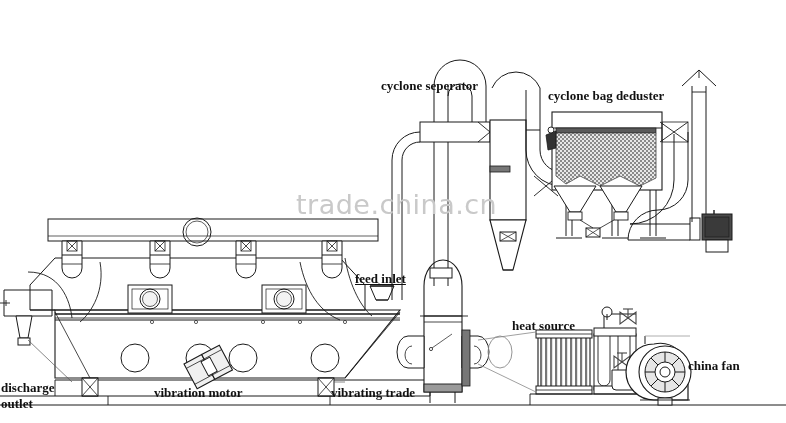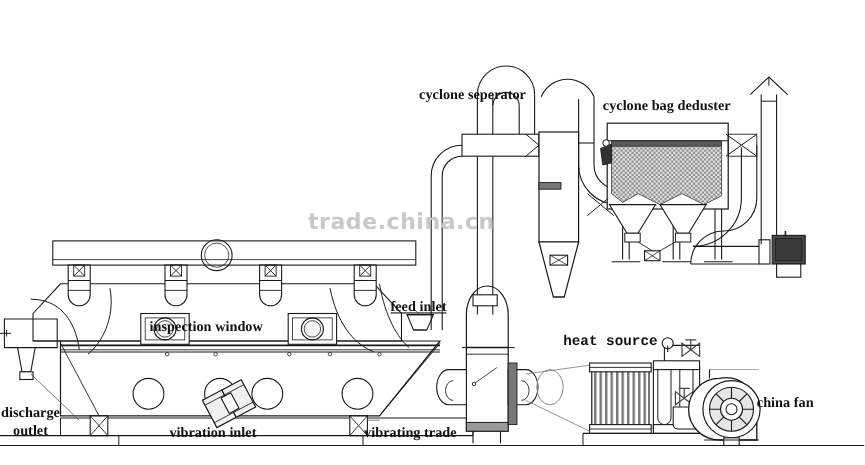--- a/index.html
+++ b/index.html
@@ -10,21 +10,20 @@
   }
   body {
     font-family: "Liberation Serif", "DejaVu Serif", serif;
   }
   #diagram-root {
     position: relative;
     width: 786px;
     height: 423px;
     background: #ffffff;
     overflow: hidden;
-    text-align: center;
   }
   #diagram-svg {
     position: absolute;
     left: 0;
     top: 0;
     width: 786px;
     height: 423px;
     display: block;
   }
   .lbl {
@@ -33,28 +32,29 @@
     font-weight: bold;
     font-size: 13px;
     line-height: 15px;
     color: #111111;
     white-space: nowrap;
     letter-spacing: 0px;
   }
   #label-discharge-outlet {
     white-space: pre-line;
     line-height: 16px;
+    margin-top: 13px;
   }
   #watermark {
     position: absolute;
-    left: 280px;
+    left: 296px;
     top: 189px;
     font-family: "DejaVu Sans", "Liberation Sans", sans-serif;
-    font-size: 20px;
-    font-weight: 700;
+    font-size: 27px;
+    font-weight: 400;
     color: #c9c9c9;
     letter-spacing: 0.5px;
     white-space: nowrap;
     pointer-events: none;
   }
 </style>
 </head>
 <body>
 
 <div id="diagram-root">
@@ -387,28 +387,27 @@
 
     </g>
   </svg>
 
   <div class="lbl" id="label-cyclone-seperator" style="left:381px; top:78px;">cyclone seperator</div>
 
   <div class="lbl" id="label-pulsed-bag-deduster" style="left:548px; top:88px;">cyclone bag deduster</div>
 
   <div class="lbl" id="label-feed-inlet" style="left:355px; top:271px;text-decoration:underline;">feed inlet</div>
 
-  <div class="lbl" id="label-inspection-window" style="left:136px; top:289px;">inspection window</div>
 
   <div class="lbl" id="label-discharge-outlet" style="left:1px; top:367px;">discharge
 outlet</div>
 
-  <div class="lbl" id="label-vibration-motor" style="left:154px; top:385px;">vibration inlet</div>
+  <div class="lbl" id="label-vibration-motor" style="left:154px; top:385px;">vibration motor</div>
 
   <div class="lbl" id="label-vibrating-reed" style="left:331px; top:385px;">vibrating trade</div>
 
-  <div class="lbl" id="label-heat-source" style="left:512px; top:303px;font-family:Liberation Mono, monospace;">heat source</div>
+  <div class="lbl" id="label-heat-source" style="left:512px; top:318px;">heat source</div>
 
   <div class="lbl" id="label-blower-fan" style="left:688px; top:358px;">china fan</div>
 
   <div id="watermark">trade.china.cn</div>
 
 </div>
 
 </body></html>

